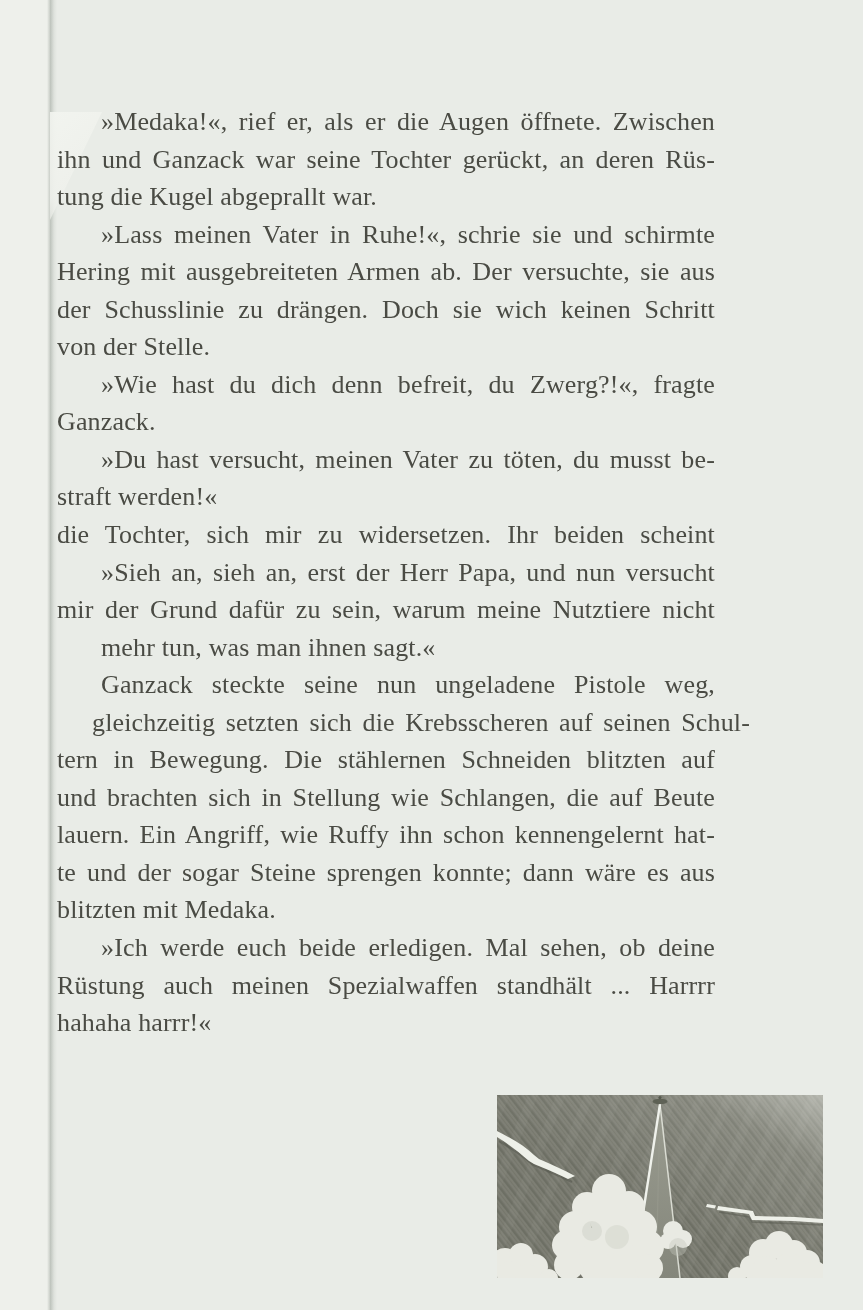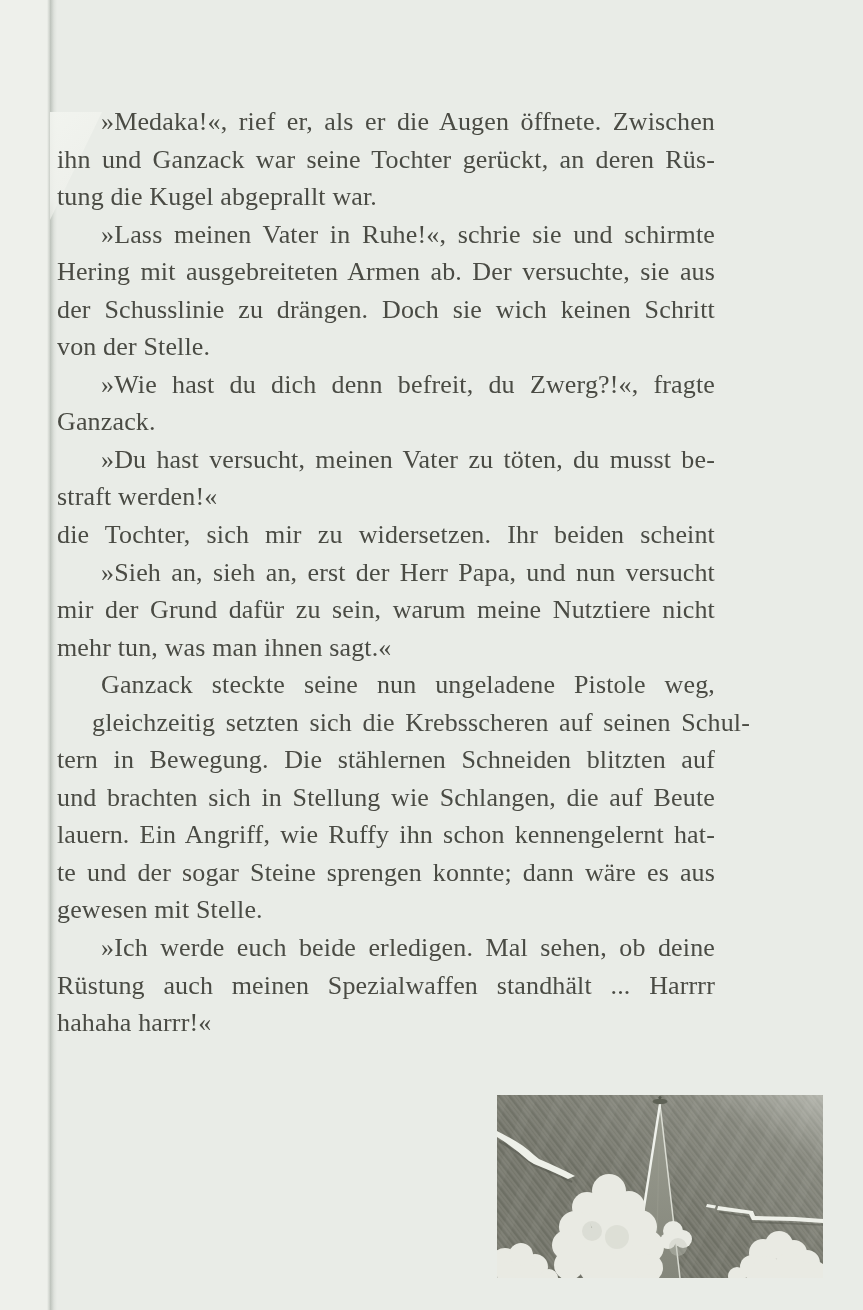--- a/index.html
+++ b/index.html
@@ -82,28 +82,28 @@
       <div class="line"><span style="word-spacing: 3.73047px;">Hering mit ausgebreiteten Armen ab. Der versuchte, sie aus</span></div>
       <div class="line"><span style="word-spacing: 7.09961px;">der Schusslinie zu drängen. Doch sie wich keinen Schritt</span></div>
       <div class="line last"><span style="word-spacing: 0px;">von der Stelle.</span></div>
       <div class="line indent"><span style="word-spacing: 8.48047px; margin-top: 20px;">»Wie hast du dich denn befreit, du Zwerg?!«, fragte</span></div>
       <div class="line last"><span style="word-spacing: 0px;">Ganzack.</span></div>
       <div class="line indent"><span style="word-spacing: 3.59201px; margin-top: 27px;">»Du hast versucht, meinen Vater zu töten, du musst be-</span></div>
       <div class="line last"><span style="word-spacing: 0px;">straft werden!«</span></div>
       <div class="line"><span style="word-spacing: 9.41992px;">die Tochter, sich mir zu widersetzen. Ihr beiden scheint</span></div>
       <div class="line indent"><span style="word-spacing: 3.60625px;">»Sieh an, sieh an, erst der Herr Papa, und nun versucht</span></div>
       <div class="line"><span style="word-spacing: 4.7934px;">mir der Grund dafür zu sein, warum meine Nutztiere nicht</span></div>
-      <div class="line last"><span style="word-spacing: 0px;">mehr tun, was man ihnen sagt.«</span></div>
+      <div class="line last"><span style="word-spacing: 0px; margin-left: 44px;">mehr tun, was man ihnen sagt.«</span></div>
       <div class="line indent"><span style="word-spacing: 12.1849px;">Ganzack steckte seine nun ungeladene Pistole weg,</span></div>
       <div class="line"><span style="word-spacing: 3.91295px; margin-left: 35px;">gleichzeitig setzten sich die Krebsscheren auf seinen Schul-</span></div>
       <div class="line"><span style="word-spacing: 8.86161px;">tern in Bewegung. Die stählernen Schneiden blitzten auf</span></div>
       <div class="line"><span style="word-spacing: 3.95139px;">und brachten sich in Stellung wie Schlangen, die auf Beute</span></div>
       <div class="line"><span style="word-spacing: 3.46289px;">lauern. Ein Angriff, wie Ruffy ihn schon kennengelernt hat-</span></div>
       <div class="line"><span style="word-spacing: 4.29688px;">te und der sogar Steine sprengen konnte; dann wäre es aus</span></div>
-      <div class="line last"><span style="word-spacing: 0px;">gewesen mit Stelle.</span></div>
+      <div class="line last"><span style="word-spacing: 0px;">blitzten mit Medaka.</span></div>
       <div class="line indent"><span style="word-spacing: 5.74805px;">»Ich werde euch beide erledigen. Mal sehen, ob deine</span></div>
       <div class="line"><span style="word-spacing: 12.0078px;">Rüstung auch meinen Spezialwaffen standhält ... Harrrr</span></div>
       <div class="line last"><span style="word-spacing: 0px;">hahaha harrr!«</span></div>
     </div>
 
   <figure class="illustration" aria-label="Dark hatched sky with a tall thin spire rising between white clouds and white wind streaks">
     <svg viewBox="0 0 326 183" xmlns="http://www.w3.org/2000/svg">
       <defs>
         <pattern id="hatch" width="8" height="8" patternUnits="userSpaceOnUse" patternTransform="rotate(-38)">
           <rect width="8" height="8" style="fill:var(--c-sky)"></rect>

